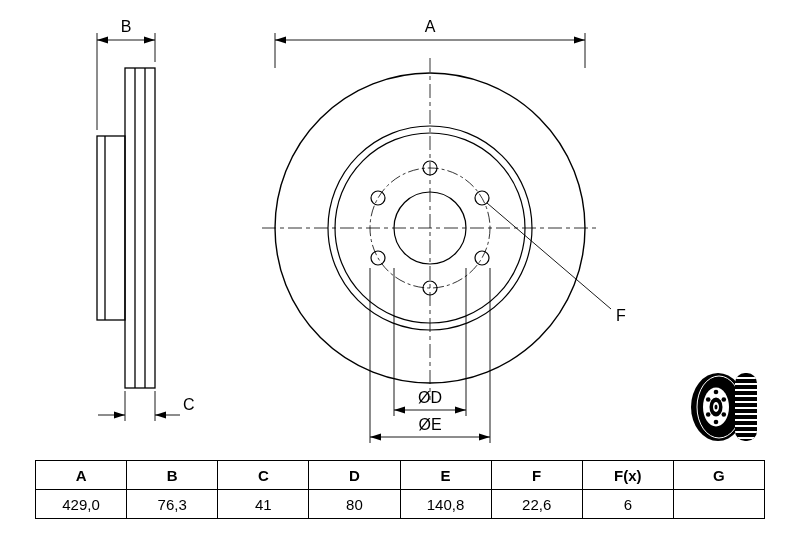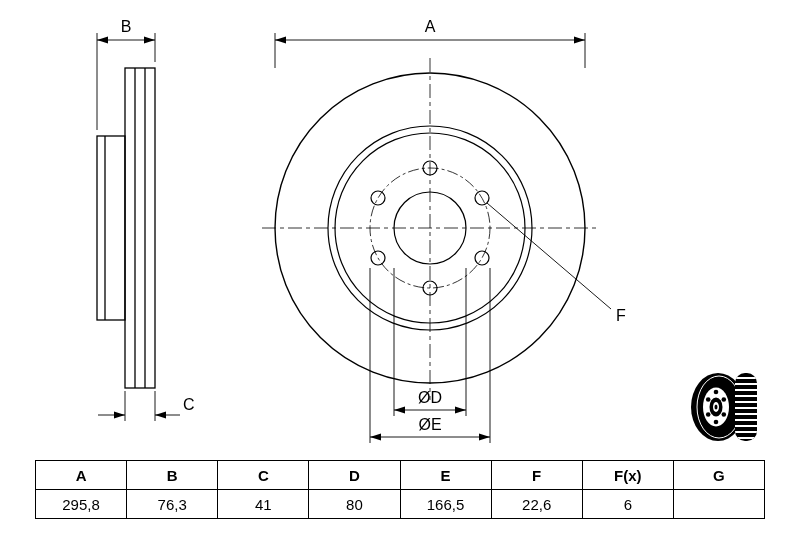--- a/index.html
+++ b/index.html
@@ -167,25 +167,25 @@
         <th>C</th>
         <th>D</th>
         <th>E</th>
         <th>F</th>
         <th>F(x)</th>
         <th>G</th>
       </tr>
     </thead>
     <tbody>
       <tr>
-        <td>295,8</td>
+        <td>429,0</td>
         <td>76,3</td>
         <td>41</td>
         <td>80</td>
-        <td>166,5</td>
+        <td>140,8</td>
         <td>22,6</td>
         <td>6</td>
         <td></td>
       </tr>
     </tbody>
   </table>
 
 </div>
 
 </body></html>

